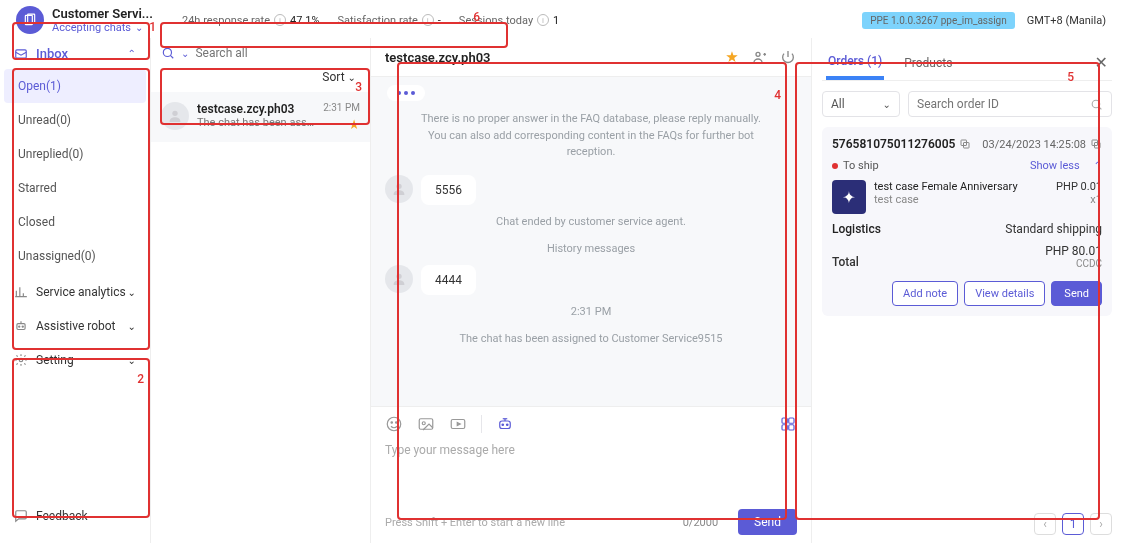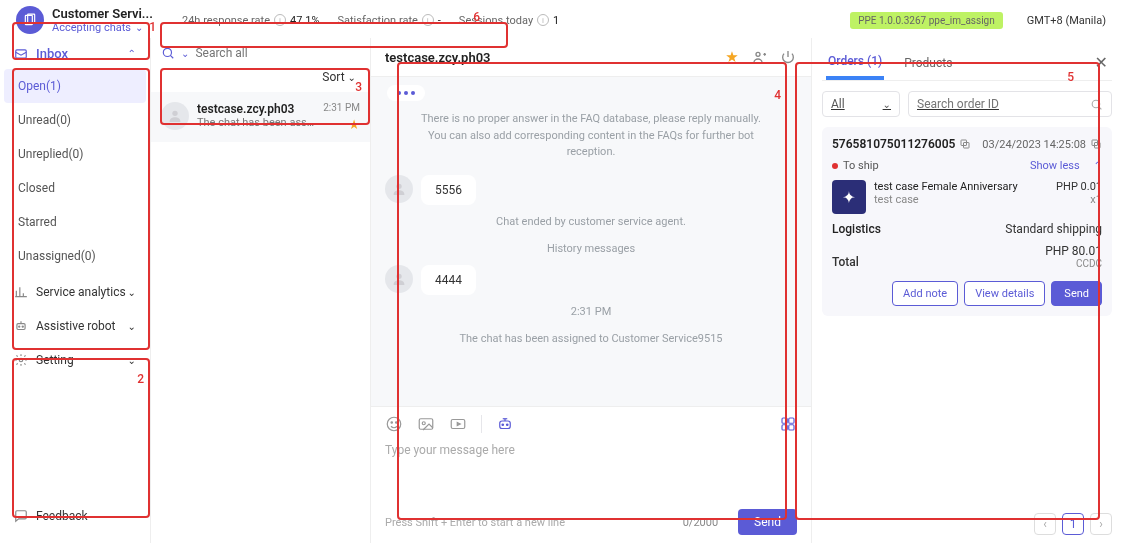--- a/index.html
+++ b/index.html
@@ -7,21 +7,21 @@
   .app { display: flex; flex-direction: column; width: 100%; height: 100%; }
   .topbar { display: flex; align-items: center; padding: 6px 10px 4px 10px; gap: 8px; }
   .brand-chip { width: 28px; height: 28px; border-radius: 50%; background: #5b5bd6; color: #fff; display: flex; align-items: center; justify-content: center; font-size: 14px; margin-left: 6px; }
   .brand-block { display: flex; flex-direction: column; width: 110px; }
   .brand-title { font-weight: 600; font-size: 13px; color: #222; white-space: nowrap; overflow: hidden; text-overflow: ellipsis; }
   .brand-status { font-size: 11px; color: #5b5bd6; display: flex; align-items: center; gap: 4px; cursor: pointer; }
   .stats { display: flex; align-items: center; gap: 18px; margin-left: 12px; font-size: 11px; color: #666; }
   .stat { display: flex; align-items: center; gap: 4px; }
   .stat .val { color: #222; }
   .spacer { flex: 1; }
-  .badge-env { background: #bef264; color: #666; font-size: 10px; padding: 3px 8px; border-radius: 3px; margin-right: 16px; }
+  .badge-env { background: #7dd3fc; color: #666; font-size: 10px; padding: 3px 8px; border-radius: 3px; margin-right: 4px; }
   .tz { font-size: 11px; color: #333; margin-right: 6px; }
   .info-ico { width: 12px; height: 12px; border: 1px solid #bbb; border-radius: 50%; color: #bbb; display: inline-flex; align-items: center; justify-content: center; font-size: 8px; }
 
   .main { flex: 1; display: flex; }
 
   
   .sidebar { width: 150px; display: flex; flex-direction: column; padding: 0 4px 6px 4px; }
   .sb-header { display: flex; align-items: center; justify-content: space-between; padding: 8px 10px; color: #5b5bd6; font-weight: 500; font-size: 13px; cursor: pointer; }
   .sb-list { display: flex; flex-direction: column; }
   .sb-item { padding: 10px 14px; font-size: 12px; color: #555; cursor: pointer; border-radius: 4px; }
@@ -68,21 +68,21 @@
   .hint { color: #aaa; font-size: 11px; flex:1; }
   .counter { color: #888; font-size: 11px; margin-right: 2px; }
   .send-btn { background: #5b5bd6; color: #fff; border: none; border-radius: 4px; padding: 6px 16px; font-size: 12px; cursor: pointer; }
 
   
   .rightp { width: 310px; display: flex; flex-direction: column; padding: 6px 10px 8px 10px; }
   .rp-tabs { display: flex; align-items: center; gap: 18px; border-bottom: 1px solid #eee; padding: 4px 0 0 4px; }
   .rp-tab { font-size: 12px; color: #666; padding: 6px 2px 8px 2px; cursor: pointer; }
   .rp-tab.active { color: #5b5bd6; border-bottom: 4px solid #3b82f6; font-weight: 500; }
   .rp-close { margin-left: auto; margin-right: 4px; color: #666; font-size: 16px; cursor: pointer; padding-bottom: 4px; }
-  .rp-filter { display: flex; gap: 8px; margin: 10px 0; text-decoration: underline; }
+  .rp-filter { display: flex; gap: 8px; margin: 10px 0; }
   .rp-select { border: 1px solid #e3e3e7; border-radius: 4px; padding: 5px 8px; font-size: 12px; color: #555; width: 78px; display:flex; align-items:center; justify-content:space-between; cursor: pointer; }
   .rp-search { flex:1; border: 1px solid #e3e3e7; border-radius: 4px; display:flex; align-items:center; padding: 0 8px; }
   .rp-search input { border:none; outline:none; font-size: 12px; flex:1; background: transparent; }
   .order-card { background: #f7f7fb; border-radius: 6px; padding: 10px; display:flex; flex-direction:column; gap: 8px; }
   .oc-row { display:flex; justify-content:space-between; align-items:center; font-size: 11px; }
   .oc-id { font-weight:600; font-size: 12px; color:#222; display:flex; align-items:center; gap:4px; }
   .oc-date { color:#666; display:flex; align-items:center; gap:4px; }
   .oc-status { color:#555; display:flex; align-items:center; gap:5px; }
   .oc-status .dotr { width:6px; height:6px; border-radius:50%; background:#e03131; }
   .oc-showless { color:#5b5bd6; font-size:11px; cursor:pointer; display:flex; align-items:center; gap:14px;}
@@ -164,22 +164,22 @@
               </svg>
           </span>
           <span>Inbox</span>
         </span>
         <span class="chev">⌃</span>
       </div>
       <div class="sb-list">
         <div class="sb-item active">Open(1)</div>
         <div class="sb-item">Unread(0)</div>
         <div class="sb-item">Unreplied(0)</div>
+        <div class="sb-item">Starred</div>
         <div class="sb-item">Closed</div>
-        <div class="sb-item">Starred</div>
         <div class="sb-item">Unassigned(0)</div>
       </div>
 
       <div class="sb-section">
         <span class="lead">
           <span class="sb-icon">
             <svg width="14" height="14" viewBox="0 0 24 24" fill="none" stroke="currentColor" stroke-width="2">
                 <path d="M4 20V10M10 20V4M16 20v-6M22 20H2"></path>
               </svg>
           </span>

